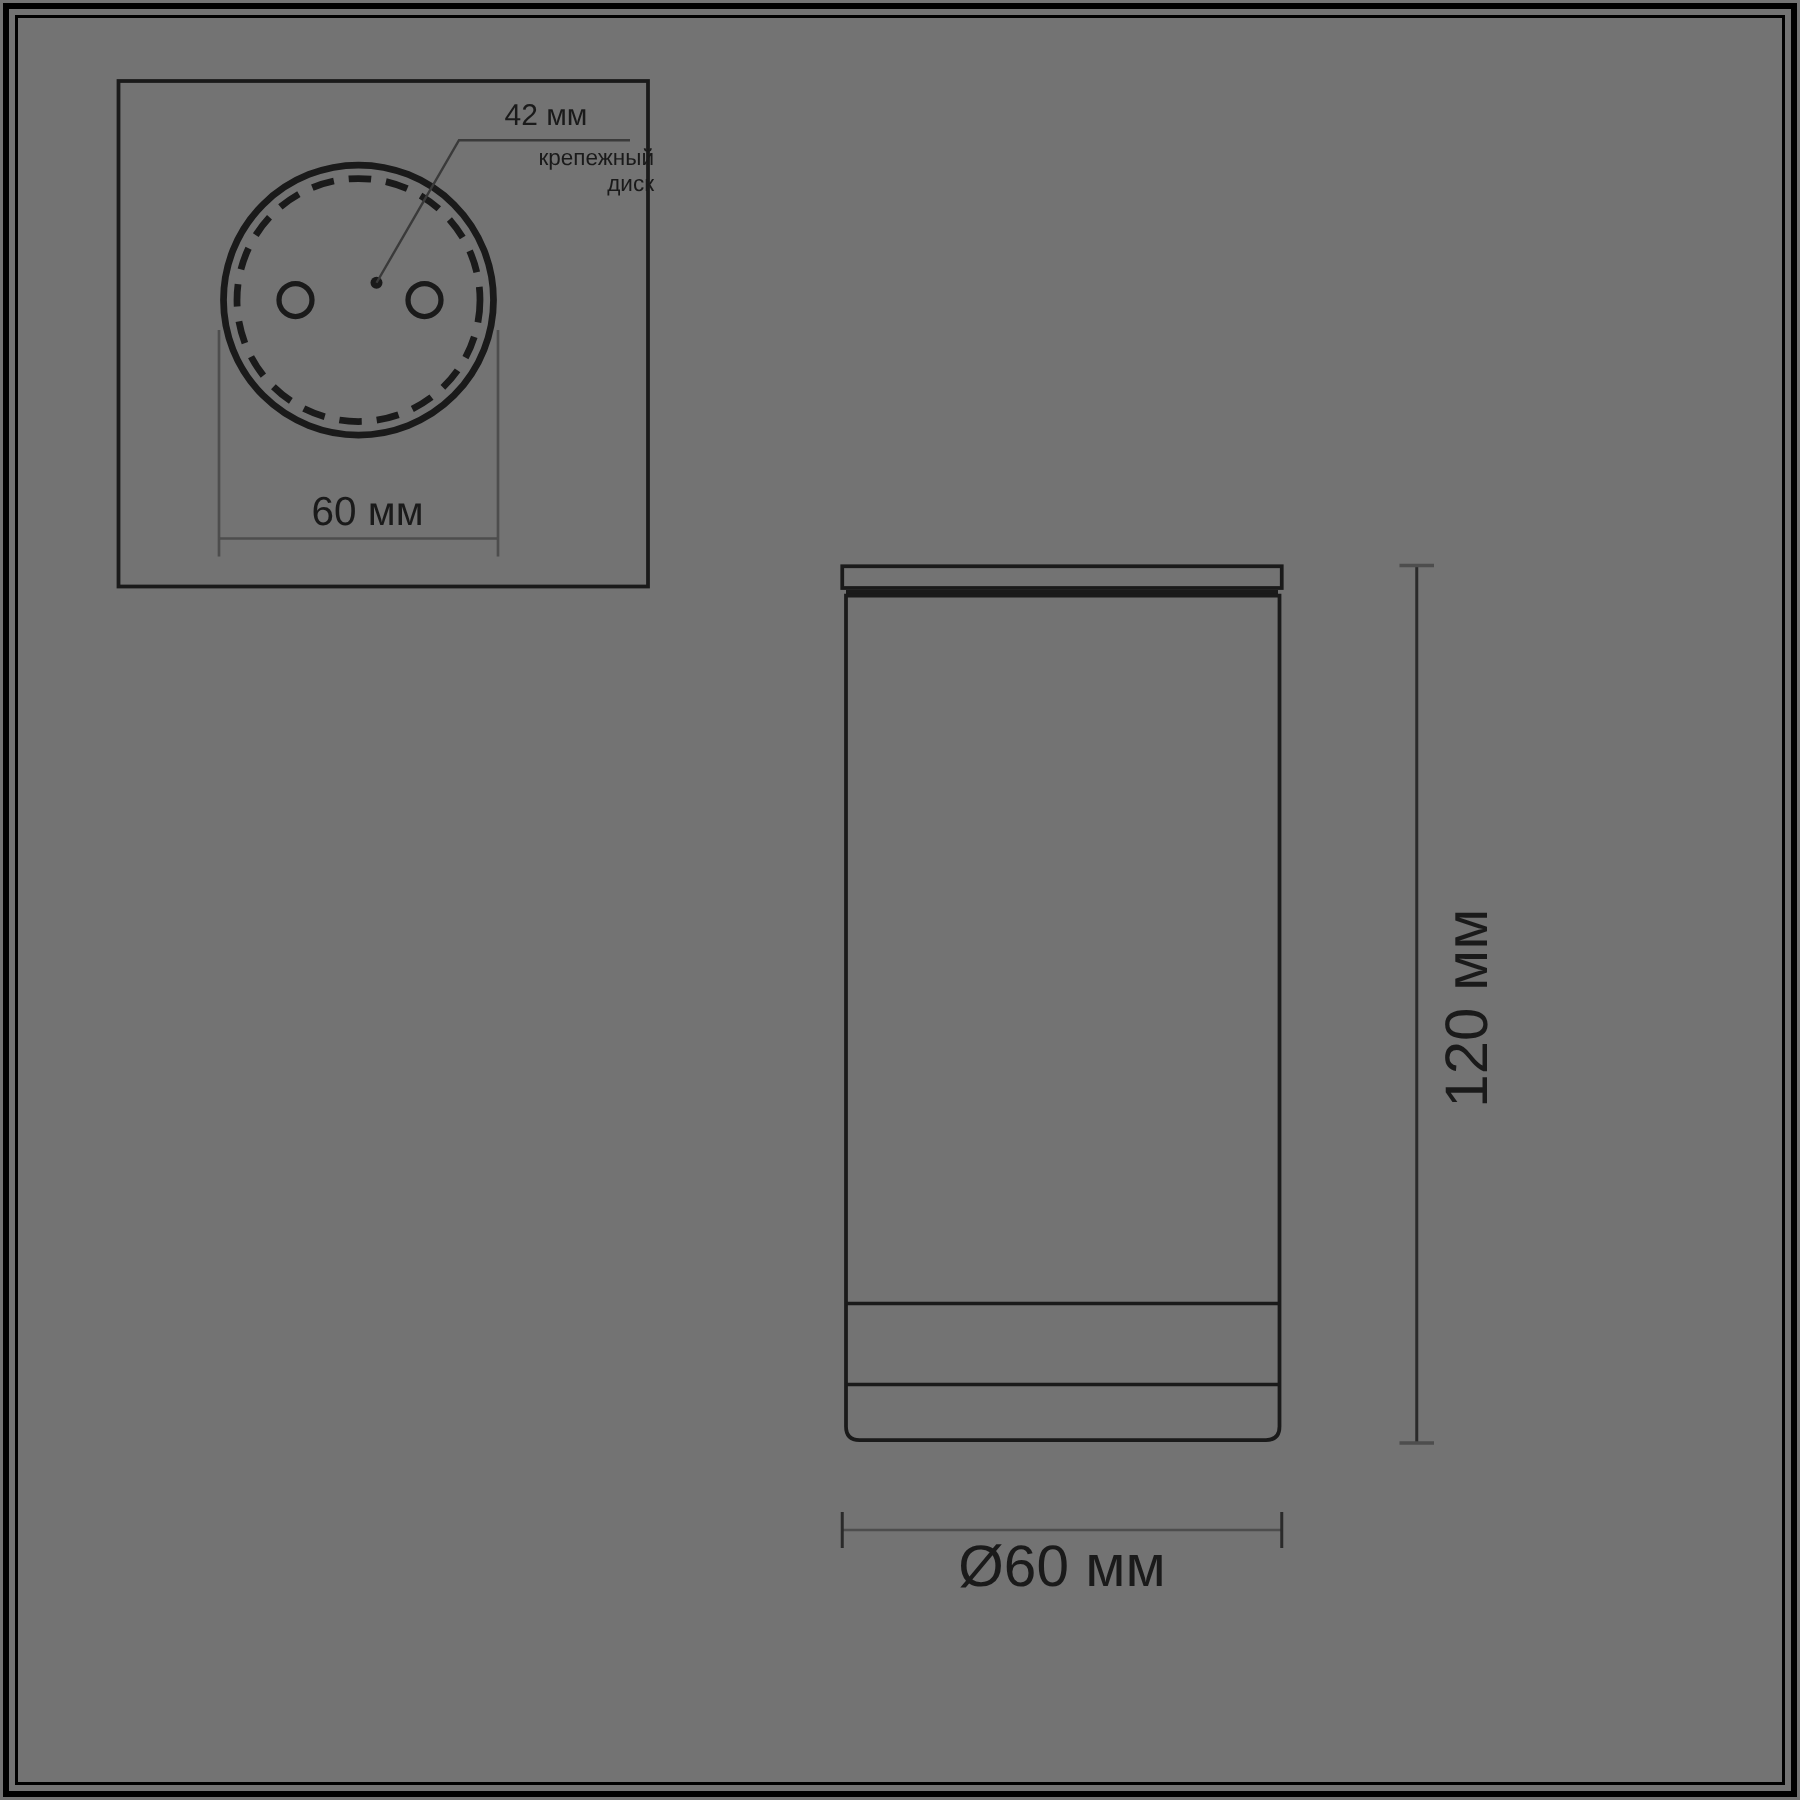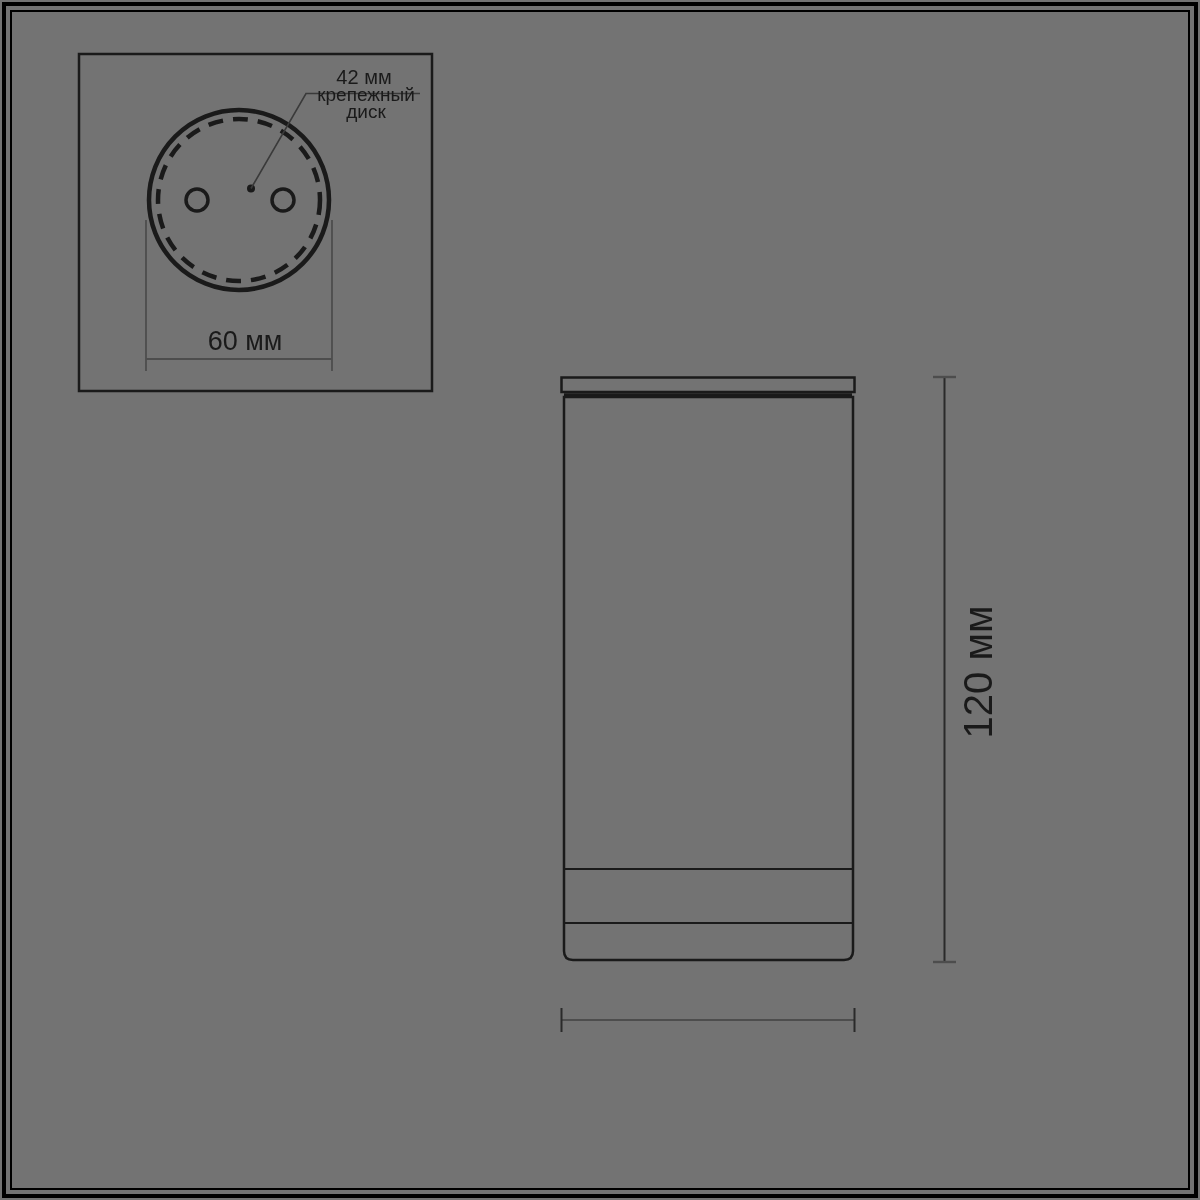--- a/index.html
+++ b/index.html
@@ -47,21 +47,21 @@
   .dim { fill: none; stroke: #4d4d4d; stroke-width: 1.8; }
   .dimtick { fill: none; stroke: #4d4d4d; stroke-width: 2.4; }
   .dimv { fill: none; stroke: #2a2a2a; stroke-width: 2; }
   .lbl {
     position: absolute;
     color: #1a1a1a;
     text-align: center;
     white-space: nowrap;
   }
   .lbl-42 { left: 294px; top: 66px; width: 140px; font-size: 20px; }
-  .lbl-caption { left: 296px; top: 86px; width: 140px; font-size: 19px; line-height: 17px; }
+  .lbl-caption { left: 296px; top: 97px; width: 140px; font-size: 15px; line-height: 17px; text-align: right; }
   .lbl-60 { left: 175px; top: 326px; width: 140px; font-size: 27px; }
   .lbl-d60 { left: 598px; top: 1023px; width: 220px; font-size: 39px; }
   .lbl-120 {
     left: 888px; top: 650px; width: 180px; height: 44px;
     line-height: 44px; font-size: 40px;
     transform: rotate(-90deg);
   }
 </style>
 </head>
 <body>
@@ -103,14 +103,15 @@
 
   <div class="lbl lbl-caption">
     <div>крепежный</div>
     <div>диск</div>
   </div>
 
   <div class="lbl lbl-60">60 мм</div>
 
   <div class="lbl lbl-120">120 мм</div>
 
+  <div class="lbl lbl-d60">Ø60 мм</div>
 
 </div>
 
 </body></html>

